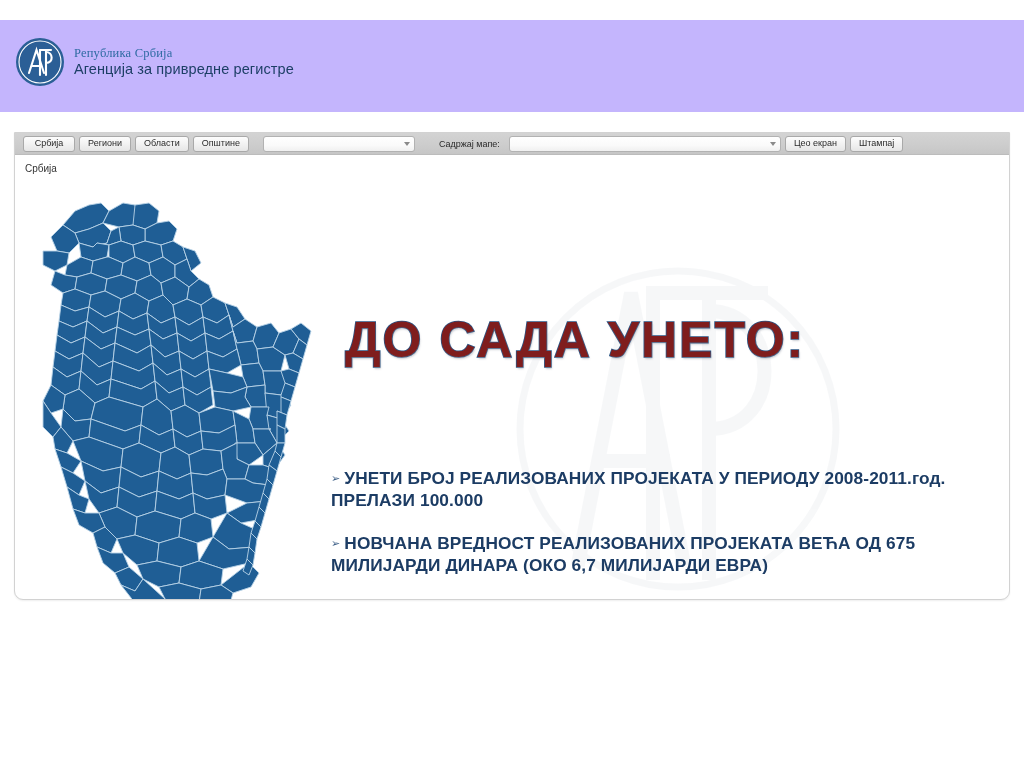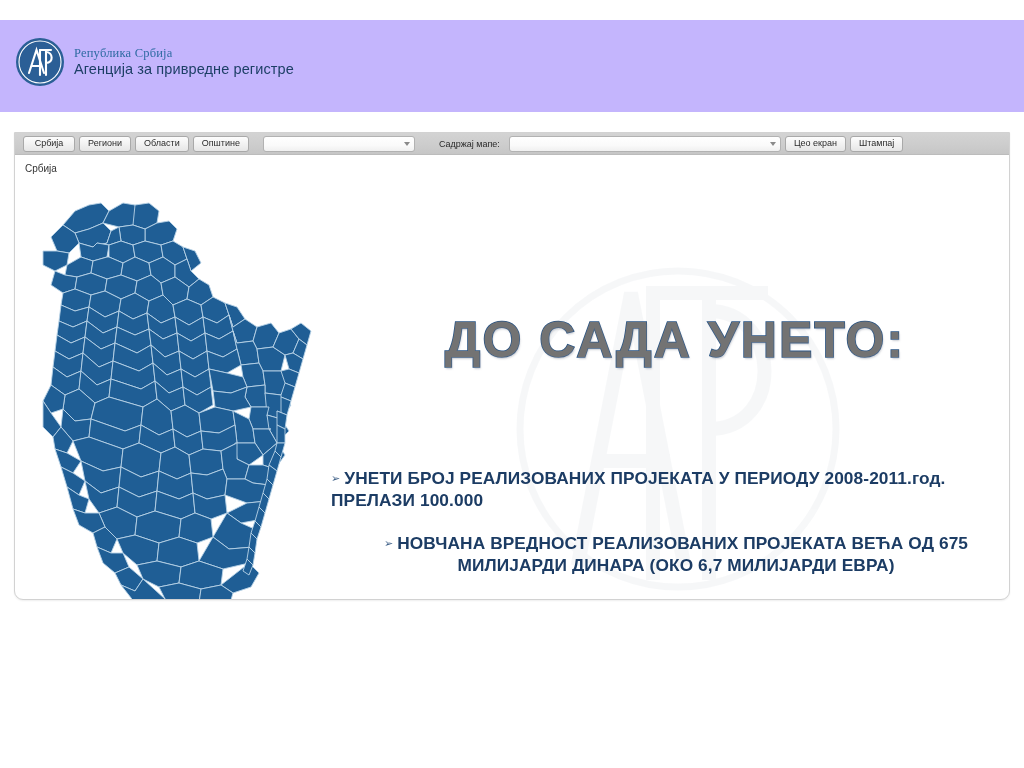--- a/index.html
+++ b/index.html
@@ -143,26 +143,26 @@
     left: 8px; top: 48px;
     width: 290px; height: 470px;
   }
   #map-wrap svg { width: 100%; height: 100%; display: block; }
 
   
   #slide-title {
     position: absolute;
     left: 330px; top: 178px;
     width: 660px;
-    text-align: center;
+    text-align: left;
     font-family: "Liberation Sans", sans-serif;
     font-weight: bold;
     font-size: 50px;
     letter-spacing: 2px;
-    color: #737373;
+    color: #7f1d1d;
     -webkit-text-stroke: 1.6px #2b5584;
     paint-order: stroke fill;
     text-shadow: 1px 2px 2px rgba(120,130,145,.38);
     white-space: nowrap;
   }
 
   
   #bullets {
     position: absolute;
     left: 316px; top: 334px;
@@ -170,21 +170,21 @@
   }
   .bullet {
     font-family: "Liberation Sans", sans-serif;
     font-weight: bold;
     font-size: 17.3px;
     line-height: 1.30;
     color: #1c3c64;
     margin-bottom: 20px;
     letter-spacing: .1px;
   }
-  .bullet:last-child { margin-bottom: 0; text-align: center; }
+  .bullet:last-child { margin-bottom: 0; }
   .bmark {
     font-size: 11px;
     color: #3d5f87;
     margin-right: 4px;
     vertical-align: 2px;
     font-weight: normal;
   }
 </style>
 </head>
 <body>

